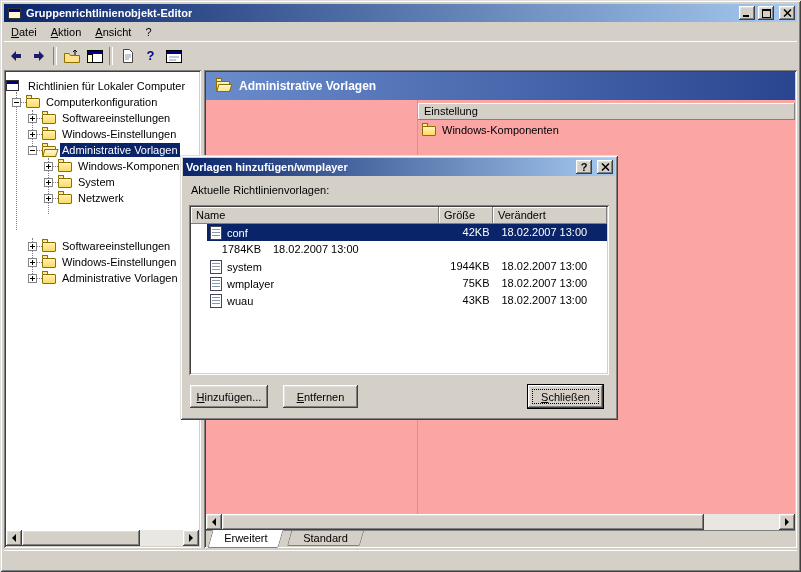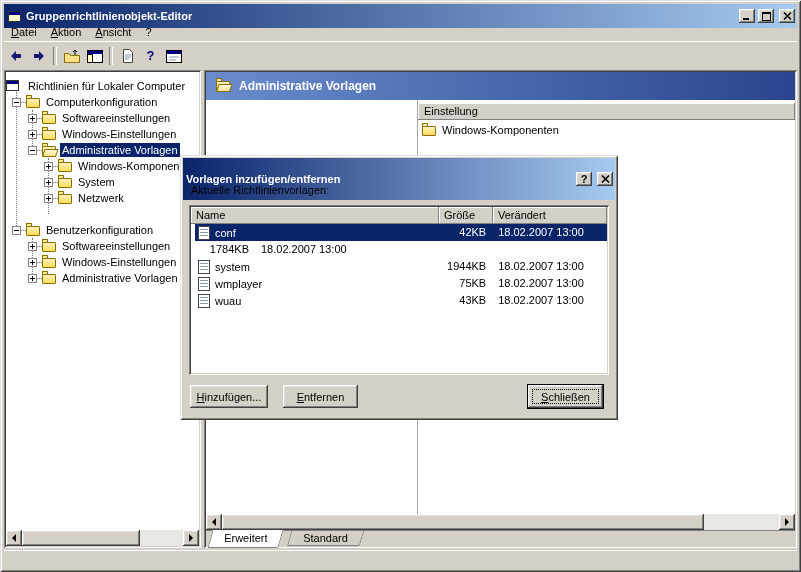--- a/index.html
+++ b/index.html
@@ -9,33 +9,33 @@
     font-family:"Liberation Sans","DejaVu Sans",sans-serif;font-size:11px;color:#000;
     box-shadow:inset 1px 1px 0 #DFDFDF, inset -1px -1px 0 #404040, inset 2px 2px 0 #FFFFFF, inset -2px -2px 0 #808080;
   }
   .abs{position:absolute}
   
   .r3d{background:#D4D0C8;box-shadow:inset -1px -1px 0 #404040, inset 1px 1px 0 #FFFFFF, inset -2px -2px 0 #808080, inset 2px 2px 0 #DFDFDF}
   .s3d{box-shadow:inset 1px 1px 0 #808080, inset -1px -1px 0 #FFFFFF, inset 2px 2px 0 #404040, inset -2px -2px 0 #D4D0C8}
   .hdr3d{background:#D4D0C8;box-shadow:inset -1px -1px 0 #808080, inset 1px 1px 0 #FFFFFF}
   .winraised{background:#D4D0C8;box-shadow:inset 1px 1px 0 #DFDFDF, inset -1px -1px 0 #404040, inset 2px 2px 0 #FFFFFF, inset -2px -2px 0 #808080}
   
-  .titlebar{display:flex;align-items:center;gap:3px;padding:12px 2px;
+  .titlebar{display:flex;align-items:center;gap:3px;padding:0 2px;
     background:linear-gradient(to right,#0A246A,#A6CAF0);color:#fff;font-weight:bold}
   .titletext{margin-right:auto;white-space:nowrap;overflow:hidden;padding-left:1px}
   .cbtn{width:16px;height:14px;display:flex;align-items:center;justify-content:center;flex:none}
   .qm{font-weight:bold;font-size:11px;line-height:10px;color:#000}
   
   .menubar{left:4px;top:22px;width:793px;height:19px;display:flex;align-items:center}
   .menu-item{padding:2px 7px;cursor:default}
   .toolbar{left:4px;top:41px;width:793px;height:28px;display:flex;align-items:center;border-top:1px solid #FFFFFF}
   .tbtn{width:23px;height:22px;display:flex;align-items:center;justify-content:center;flex:none}
   .tsep{width:2px;height:18px;border-left:1px solid #808080;border-right:1px solid #FFFFFF;margin:0 3px;flex:none}
   
-  .pane{background:#ffffff}
+  .pane{background:#fca5a5}
   .leftpane{left:4px;top:70px;width:197px;height:478px}
   .rightpane{left:204px;top:70px;width:593px;height:478px}
   .splitter{left:201px;top:70px;width:3px;height:478px;background:#D4D0C8}
   .tree{left:2px;top:2px;right:2px;bottom:18px;overflow:hidden;position:absolute;background:#fff}
   .trow{position:absolute;left:0;width:230px;height:16px;line-height:16px;white-space:nowrap}
   .trow::before{content:"";position:absolute;top:8px;border-top:1px dotted #808080}
   .l1.trow::before{left:10px;width:10px}
   .l2.trow::before{left:26px;width:10px}
   .l3.trow::before{left:42px;width:10px}
   .l0.trow::before{display:none}
@@ -81,21 +81,21 @@
   .tab.active{top:-1px;height:16px;line-height:15px;background:#fff;border-top:1px solid #fff;margin-left:4px}
   
   .dialog{left:180px;top:155px;width:438px;height:265px;z-index:10}
   .dialog .titlebar{position:absolute;left:3px;top:3px;right:3px;height:18px}
   .dlg-label{position:absolute;left:11px;top:29px}
   .listbox{position:absolute;left:9px;top:50px;width:420px;height:170px;background:#fff}
   .lbinner{position:absolute;inset:2px;overflow:hidden}
   .lbheader{position:absolute;left:0;top:0;right:0;height:17px;display:flex}
   .hc{height:17px;line-height:17px;padding-left:5px;box-sizing:border-box;flex:none}
   .c-name{width:248px}.c-size{width:54px}.c-mod{width:114px}
-  .lbrow{position:absolute;left:4px;right:0;height:17px;display:flex;align-items:center}
+  .lbrow{position:absolute;left:16px;right:0;height:17px;display:flex;align-items:center}
   .lbrow .c-name{display:flex;align-items:center;padding-left:3px}
   .lbrow .c-size{text-align:right;padding-right:7px;line-height:17px}
   .lbrow .c-mod{padding-left:5px;line-height:17px}
   .lbrow.selected{background:#0A246A;color:#fff}
   .btn{position:absolute;height:23px;display:flex;align-items:center;justify-content:center;
     background:#D4D0C8;border:none;font:inherit;padding:0;cursor:default;
     box-shadow:inset -1px -1px 0 #404040, inset 1px 1px 0 #FFFFFF, inset -2px -2px 0 #808080, inset 2px 2px 0 #DFDFDF}
   .btn.default{box-shadow:0 0 0 1px #000, inset -1px -1px 0 #404040, inset 1px 1px 0 #FFFFFF, inset -2px -2px 0 #808080, inset 2px 2px 0 #DFDFDF}
   .btn.default::after{content:"";position:absolute;inset:4px;border:1px dotted #000}
   .statusbar{left:4px;top:550px;width:793px;height:18px;background:#D4D0C8;box-shadow:inset 0 1px 0 #FFFFFF}
@@ -264,29 +264,20 @@
           <i class="eh"></i>
           <i class="ev"></i>
         </span>
       <span class="ticon">
           <span class="folder"></span>
         </span>
       <span class="tlabel">Netzwerk</span>
     </div>
 
 
-    <div class="trow l1" style="top:150px">
-      <span class="exp">
-          <i class="eh"></i>
-        </span>
-      <span class="ticon">
-          <span class="folder"></span>
-        </span>
-      <span class="tlabel">Benutzerkonfiguration</span>
-    </div>
 
     <div class="trow l2" style="top:166px">
       <span class="exp">
           <i class="eh"></i>
           <i class="ev"></i>
         </span>
       <span class="ticon">
           <span class="folder"></span>
         </span>
       <span class="tlabel">Softwareeinstellungen</span>
@@ -359,21 +350,21 @@
 
   <div class="tabstrip">
     <div class="tab active"><span>Erweitert</span></div>
     <div class="tab"><span>Standard</span></div>
   </div>
 </div>
 
 <div class="abs dialog winraised">
 
   <div class="titlebar">
-    <span class="titletext">Vorlagen inzufügen/entfernen</span>
+    <span class="titletext">Vorlagen hinzufügen/wmplayer</span>
     <span class="cbtn r3d">
         <span class="qm">?</span>
       </span>
     <span class="cbtn r3d" style="margin-left:2px">
       <svg width="9" height="8">
           <path d="M1 0.5 L8 7.5 M8 0.5 L1 7.5" stroke="#000" stroke-width="1.5"></path>
         </svg>
     </span>
   </div>
 

